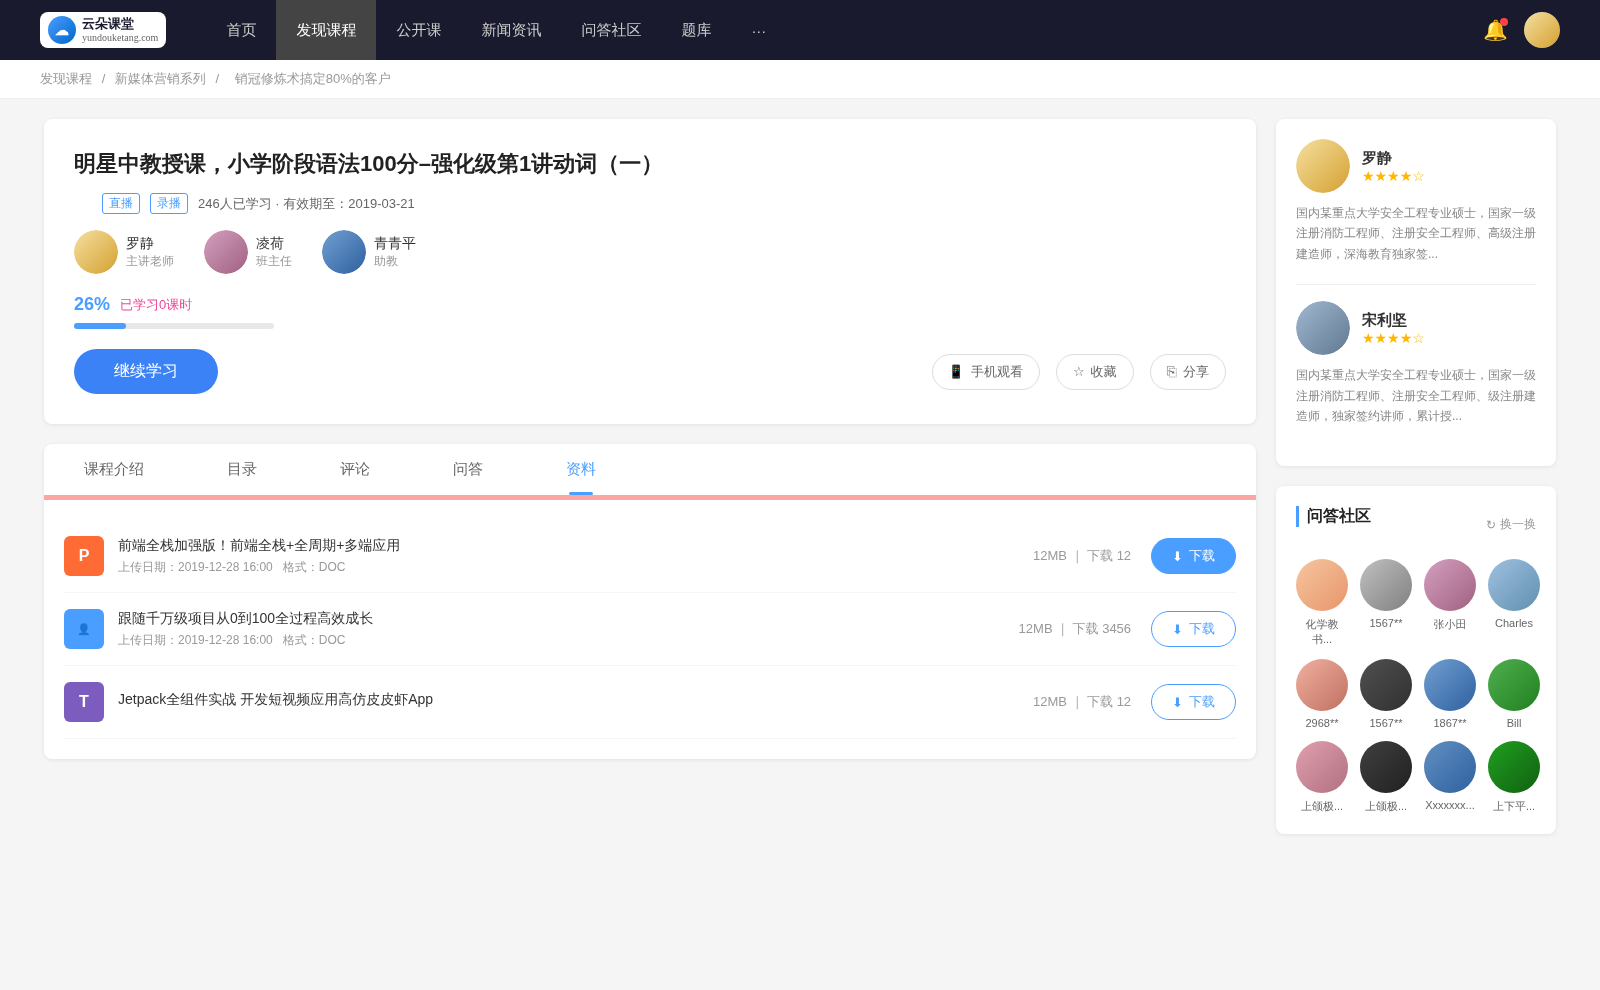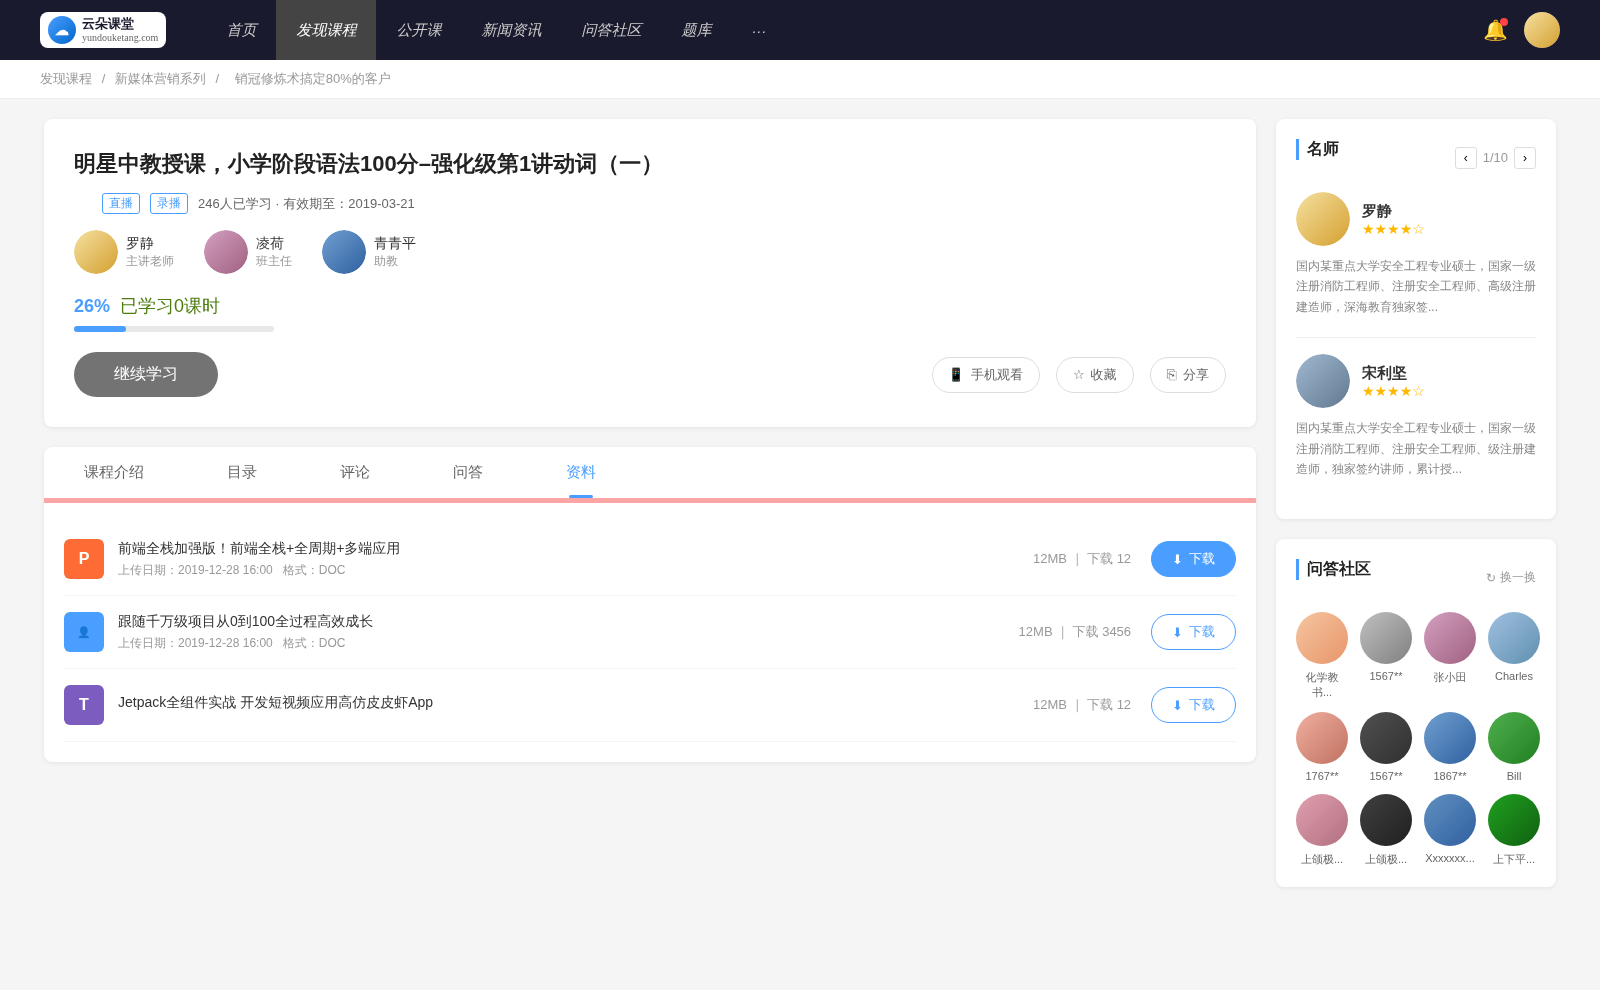--- a/index.html
+++ b/index.html
@@ -6,21 +6,21 @@
     body { font-family: -apple-system, BlinkMacSystemFont, 'PingFang SC', 'Microsoft YaHei', sans-serif; background: #f5f5f5; font-size: 14px; color: #333; }
 
     
     .navbar { background: #1a1a2e; display: flex; align-items: center; height: 60px; padding: 0 40px; }
     .logo-area { display: flex; align-items: center; margin-right: 40px; }
     .logo-box { background: #fff; border-radius: 8px; padding: 4px 8px; display: flex; align-items: center; gap: 6px; }
     .logo-icon { width: 28px; height: 28px; background: linear-gradient(135deg, #4a9eff, #0066cc); border-radius: 50%; display: flex; align-items: center; justify-content: center; color: white; font-size: 14px; font-weight: bold; }
     .logo-text { font-size: 11px; color: #333; line-height: 1.2; }
     .logo-text .main { font-size: 13px; font-weight: bold; color: #1a1a2e; }
     .nav-items { display: flex; gap: 0; flex: 1; }
-    .nav-item { color: #ccc; padding: 0 20px; height: 60px; display: flex; align-items: center; cursor: pointer; font-size: 15px; font-style: italic; }
+    .nav-item { color: #ccc; padding: 0 20px; height: 60px; display: flex; align-items: center; cursor: pointer; font-size: 15px; }
     .nav-item:hover, .nav-item.active { color: #fff; background: #333; }
     .nav-item.active { background: #444; }
     .nav-right { margin-left: auto; display: flex; align-items: center; gap: 16px; }
     .bell-icon { color: #ccc; font-size: 20px; position: relative; cursor: pointer; }
     .bell-dot { width: 8px; height: 8px; background: #ff4444; border-radius: 50%; position: absolute; top: 0; right: 0; }
     .avatar-nav { width: 36px; height: 36px; border-radius: 50%; background: #888; overflow: hidden; cursor: pointer; }
     .avatar-nav-img { width: 100%; height: 100%; background: linear-gradient(135deg, #c9a87c, #a0785a); border-radius: 50%; }
 
     
     .breadcrumb { background: #fff; padding: 10px 40px; border-bottom: 1px solid #eee; font-size: 13px; color: #999; }
@@ -43,26 +43,26 @@
 
     .teachers-row { display: flex; gap: 30px; margin-bottom: 20px; }
     .teacher-item { display: flex; align-items: center; gap: 8px; }
     .teacher-avatar { width: 44px; height: 44px; border-radius: 50%; overflow: hidden; }
     .teacher-info .name { font-size: 14px; font-weight: 500; color: #333; }
     .teacher-info .role { font-size: 12px; color: #999; }
 
     .progress-section { margin-bottom: 20px; }
     .progress-header { display: flex; align-items: center; gap: 10px; margin-bottom: 8px; }
     .progress-percent { color: #4a9eff; font-size: 18px; font-weight: bold; }
-    .progress-label { color: #4d7c0f; font-size: 18px; }
+    .progress-label { color: #ec4899; font-size: 13px; }
     .progress-bar-bg { width: 200px; height: 6px; background: #e8e8e8; border-radius: 3px; }
     .progress-bar-fill { height: 100%; background: #4a9eff; border-radius: 3px; width: 26%; }
 
     .course-actions { display: flex; align-items: center; gap: 16px; }
-    .btn-continue { background: #737373; color: #fff; border: none; border-radius: 24px; padding: 12px 40px; font-size: 16px; cursor: pointer; }
+    .btn-continue { background: #3b82f6; color: #fff; border: none; border-radius: 24px; padding: 12px 40px; font-size: 16px; cursor: pointer; }
     .btn-actions { margin-left: auto; display: flex; gap: 16px; }
     .btn-action { background: #fff; border: 1px solid #ddd; border-radius: 20px; padding: 8px 16px; font-size: 13px; color: #666; cursor: pointer; display: flex; align-items: center; gap: 6px; }
 
     
     .tabs-section { background: #fff; border-radius: 8px; box-shadow: 0 1px 4px rgba(0,0,0,0.08); }
     .tabs-header { display: flex; border-bottom: 5px solid #fca5a5; padding: 0 20px; gap: 43px; }
     .tab { padding: 16px 20px; font-size: 15px; color: #666; cursor: pointer; position: relative; }
     .tab.active { color: #4a9eff; }
     .tab.active::after { content: ''; position: absolute; bottom: 0; left: 50%; transform: translateX(-50%); width: 24px; height: 3px; background: #4a9eff; border-radius: 2px; }
     .tabs-content { padding: 20px; }
@@ -291,28 +291,20 @@
           </button>
         </div>
 
       </div>
     </div>
   </div>
 
   <div class="sidebar">
 
     <div class="sidebar-card">
-      <div class="sidebar-header">
-        <div class="sidebar-section-title">名师</div>
-        <div class="pagination-mini">
-          <button>‹</button>
-          <span>1/10</span>
-          <button>›</button>
-        </div>
-      </div>
 
       <div class="teacher-card">
         <div class="teacher-card-header">
           <div class="teacher-avatar-lg">
             <div style="width:100%;height:100%;border-radius:50%;" class="av-t1"></div>
           </div>
           <div>
             <div class="teacher-name">罗静</div>
             <div class="stars">★★★★☆</div>
           </div>
@@ -356,21 +348,21 @@
         <div class="classmate-item">
           <div class="classmate-avatar av-3"></div>
           <span class="classmate-name">张小田</span>
         </div>
         <div class="classmate-item">
           <div class="classmate-avatar av-4"></div>
           <span class="classmate-name">Charles</span>
         </div>
         <div class="classmate-item">
           <div class="classmate-avatar av-5"></div>
-          <span class="classmate-name">1767**</span>
+          <span class="classmate-name">2968**</span>
         </div>
         <div class="classmate-item">
           <div class="classmate-avatar av-6"></div>
           <span class="classmate-name">1567**</span>
         </div>
         <div class="classmate-item">
           <div class="classmate-avatar av-7"></div>
           <span class="classmate-name">1867**</span>
         </div>
         <div class="classmate-item">

